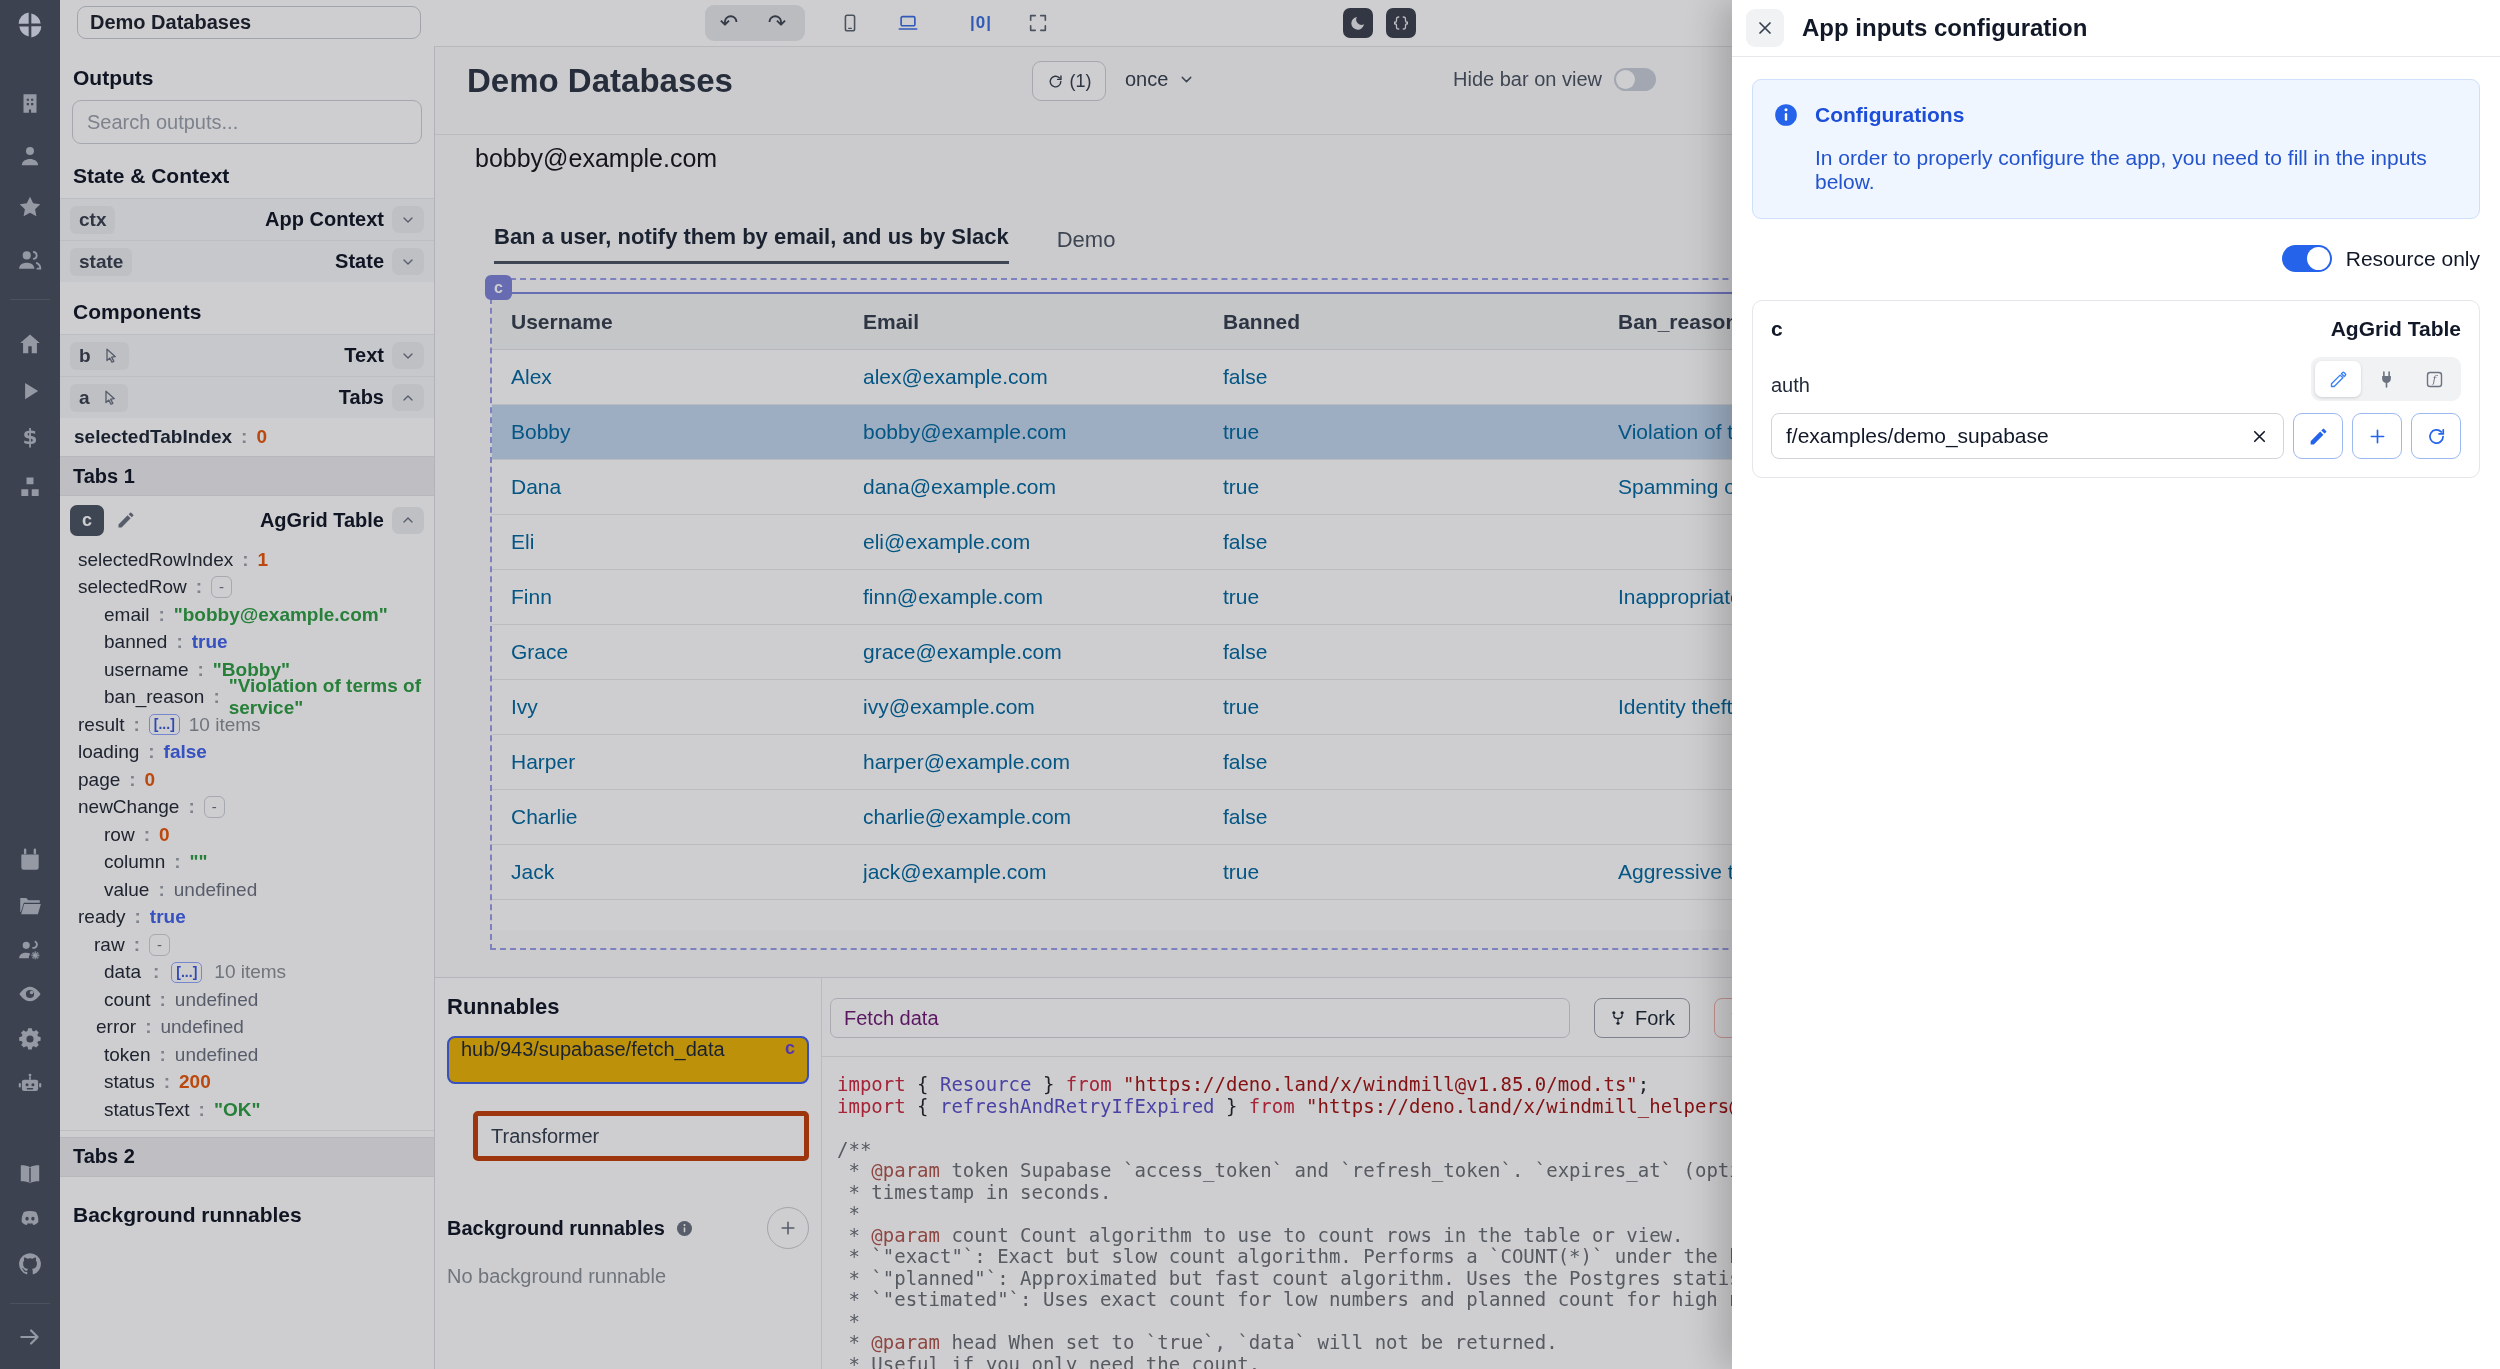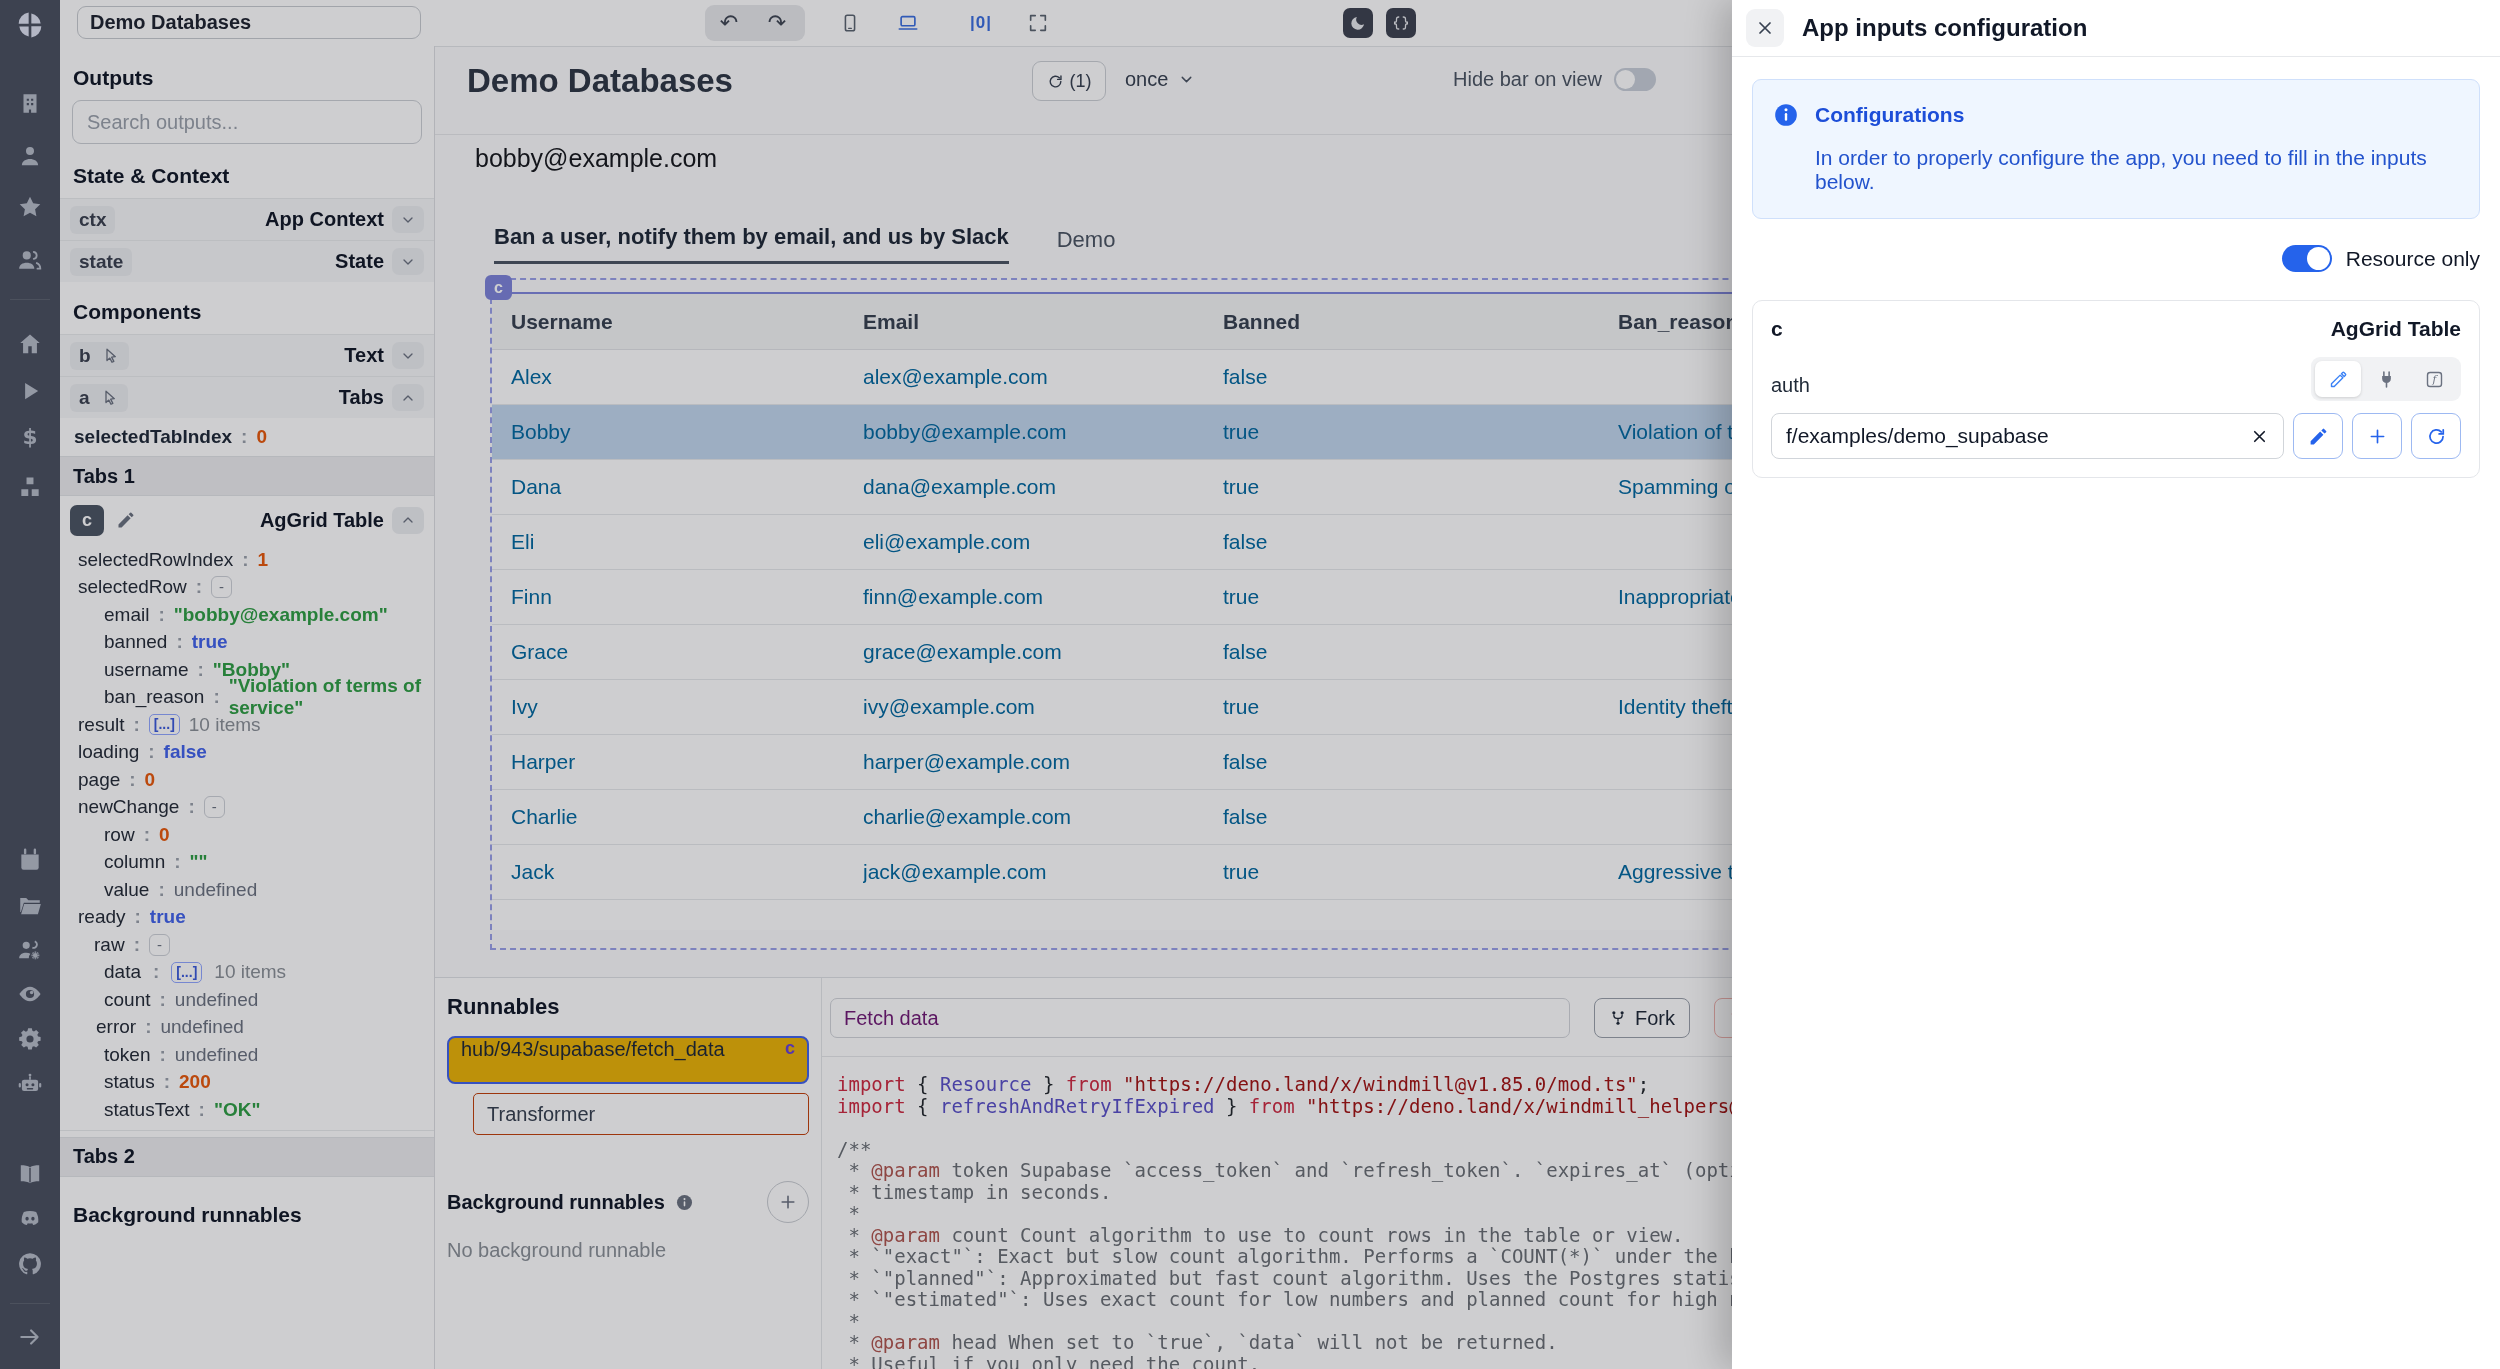--- a/index.html
+++ b/index.html
@@ -79,21 +79,21 @@
   .g-row{display:grid;grid-template-columns:352px 360px 395px 1fr;height:55px;align-items:center;background:#fff;border-bottom:1px solid #e7e9eb;color:#0369a1;font-size:21px;padding-left:19px;box-sizing:border-box;cursor:pointer}
   .g-row.sel{background:#c2d7ee}
   .g-cell{overflow:hidden;white-space:nowrap;padding-right:18px}
   #tbl-footer{height:30px;background:#fff}
   
   #bottom{position:absolute;left:435px;top:977px;width:2065px;height:392px;display:flex;background:#fff;border-top:1px solid #dfe2e5;z-index:5}
   #runnables{width:387px;box-sizing:border-box;border-right:1px solid #e4e6e9;padding:16px 12px 0}
   #runnables .rh{font-weight:700;font-size:22px;color:#111827}
   .run-item{margin-top:16px;height:44px;border:2px solid #4263eb;background:#eab308;border-radius:8px;display:flex;align-items:flex-start;justify-content:space-between;padding:0 12px;font-size:20px;color:#1f2937;cursor:pointer}
   .run-badge{color:#6741d9;font-weight:700;font-size:18px}
-  .run-item2{margin:9px 0 0 26px;height:40px;border:1px solid #c2410c;border-radius:5px;display:flex;align-items:center;padding:0 13px;font-size:20px;color:#374151;cursor:pointer}
+  .run-item2{margin:27px 0 0 26px;height:40px;border:5px solid #c2410c;border-radius:5px;display:flex;align-items:center;padding:0 13px;font-size:20px;color:#374151;cursor:pointer}
   .bg-run{margin-top:46px;display:flex;align-items:center;justify-content:space-between}
   .bg-run .t{display:flex;align-items:center;gap:10px;font-weight:700;font-size:20px;color:#111827}
   .bg-run .t svg{width:19px;height:19px}
   #bg-plus{width:40px;height:40px;border:1px solid #c9cdd2;border-radius:50%;display:flex;align-items:center;justify-content:center;color:#6b7280;cursor:pointer}
   #bg-plus svg{width:20px;height:20px}
   #no-bg{margin-top:16px;color:#8a9097;font-size:20px}
   #editor{flex:1;position:relative}
   .ed-head{display:flex;gap:24px;padding:20px 0 0 8px;align-items:center}
   #script-name{width:712px;height:38px;border:1px solid #d2d5da;border-radius:7px;padding:0 13px;font-size:20px;color:#701a75;font-family:inherit}
   .ed-btn{height:40px;border:1px solid #9aa1ab;border-radius:8px;background:#fff;display:flex;align-items:center;gap:8px;padding:0 14px;font-size:20px;color:#1f2937;cursor:pointer}

